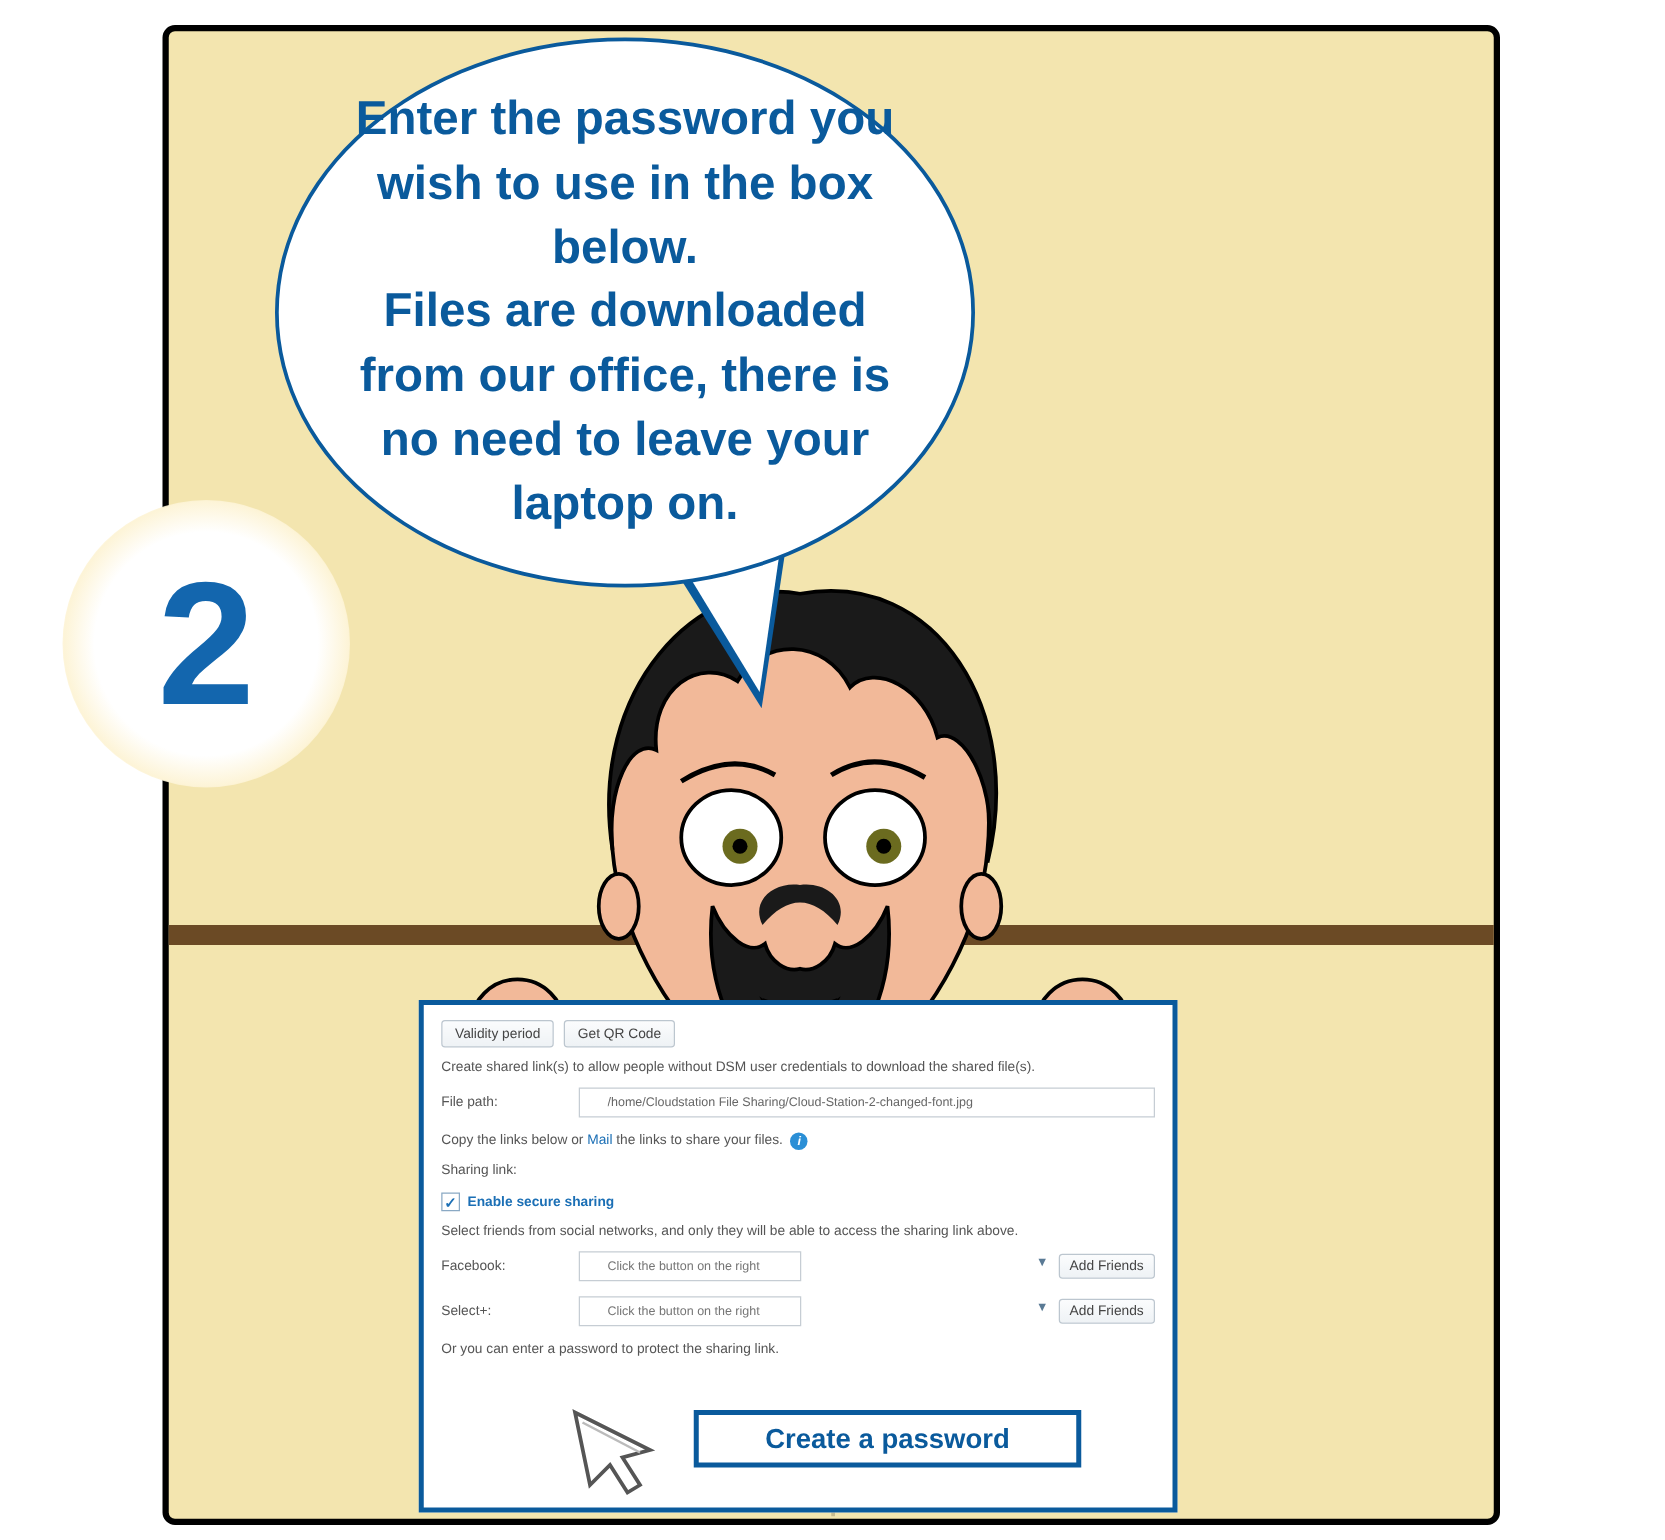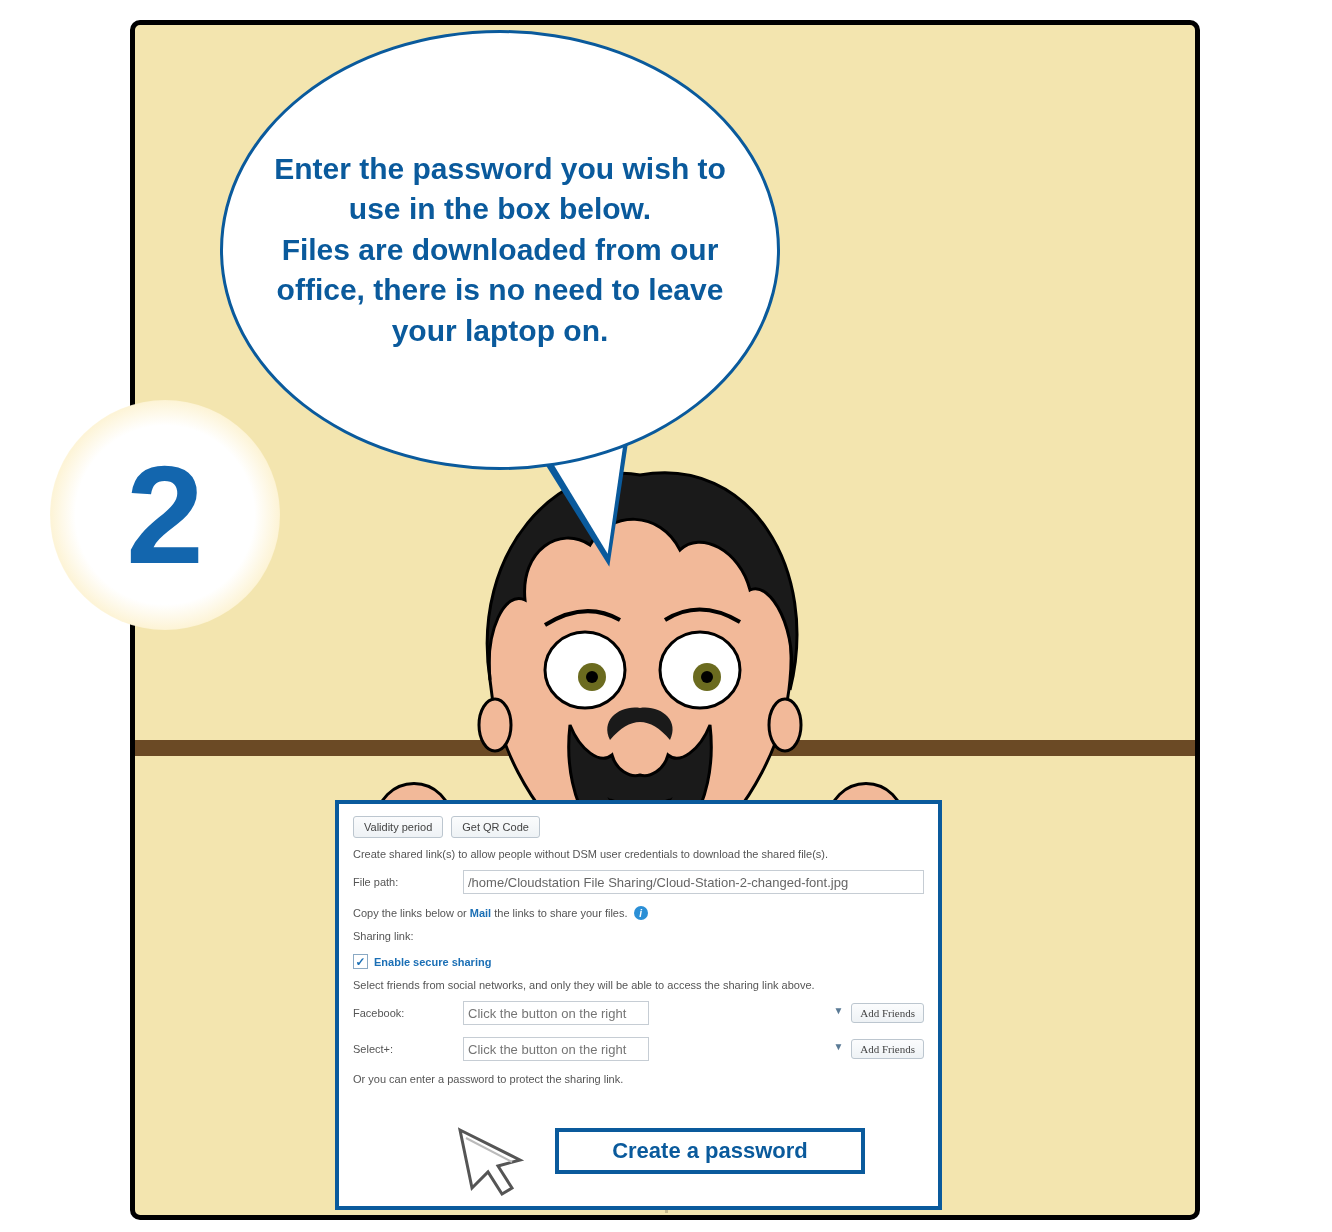--- a/index.html
+++ b/index.html
@@ -72,21 +72,21 @@
     border-radius: 50%;
     display: flex;
     align-items: center;
     justify-content: center;
     padding: 40px 50px;
     text-align: center;
     z-index: 5;
   }
   .speech p {
     color: #0a5a9c;
-    font-size: 30px;
+    font-size: 38px;
     font-weight: 700;
     line-height: 1.35;
   }
   .speech-tail {
     position: absolute;
     left: 560px;
     top: 445px;
     width: 0; height: 0;
     z-index: 4;
   }
@@ -158,41 +158,41 @@
     font-size:11px;
     color:#444;
   }
   .panel .desc { margin-bottom:10px; }
   .panel .row { display:flex; align-items:center; margin-bottom:12px; }
   .panel .lbl { width:110px; color:#555; }
   .panel .field {
     flex:1;
     border:1px solid #c6cdd4;
     background:#fff;
-    padding:4px 4px;
-    font-size:13px;
+    padding:4px 22px;
+    font-size:10px;
     color:#666;
     height:24px;
   }
   .panel .linkline { margin: 8px 0 10px; }
-  .panel .linkline a { color:#1b6fb5; font-weight:700; text-decoration:none; }
+  .panel .linkline a { color:#1b6fb5; font-weight:400; text-decoration:none; }
   .panel .info-icon {
     display:inline-flex;
     width:14px;height:14px;
     background:#2b8fd6;border-radius:50%;
     color:#fff;font-size:10px;font-style:italic;
     align-items:center;justify-content:center;
     margin-left:3px;font-weight:700;
   }
   .panel .chk { display:flex; align-items:center; gap:6px; margin:8px 0 10px; }
   .panel .chk-box { width:15px;height:15px;border:1px solid #8aa9c4;background:#fff;display:flex;align-items:center;justify-content:center;color:#1b6fb5;font-size:12px;font-weight:700; }
   .panel .chk-label { color:#1b6fb5; font-weight:600; }
   .panel .selectish { flex:1; position:relative; }
   .panel .selectish .caret { position:absolute; right:8px; top:4px; color:#5a7a95; font-size:10px; }
-  .panel .addbtn { border:1px solid #bcc6cf; background:linear-gradient(#fbfcfd,#eef2f5); padding:3px 8px; border-radius:3px; font-size:11px; color:#444;font-family:Liberation Serif, serif; }
+  .panel .addbtn { border:1px solid #bcc6cf; background:linear-gradient(#fbfcfd,#eef2f5); padding:3px 8px; border-radius:3px; font-size:11px; color:#444; }
   .panel .pw-row .field { width:180px; flex:none; }
 
   
   .cursor {
     position:absolute;
     left: 450px;
     top: 1120px;
     z-index: 8;
   }
 

